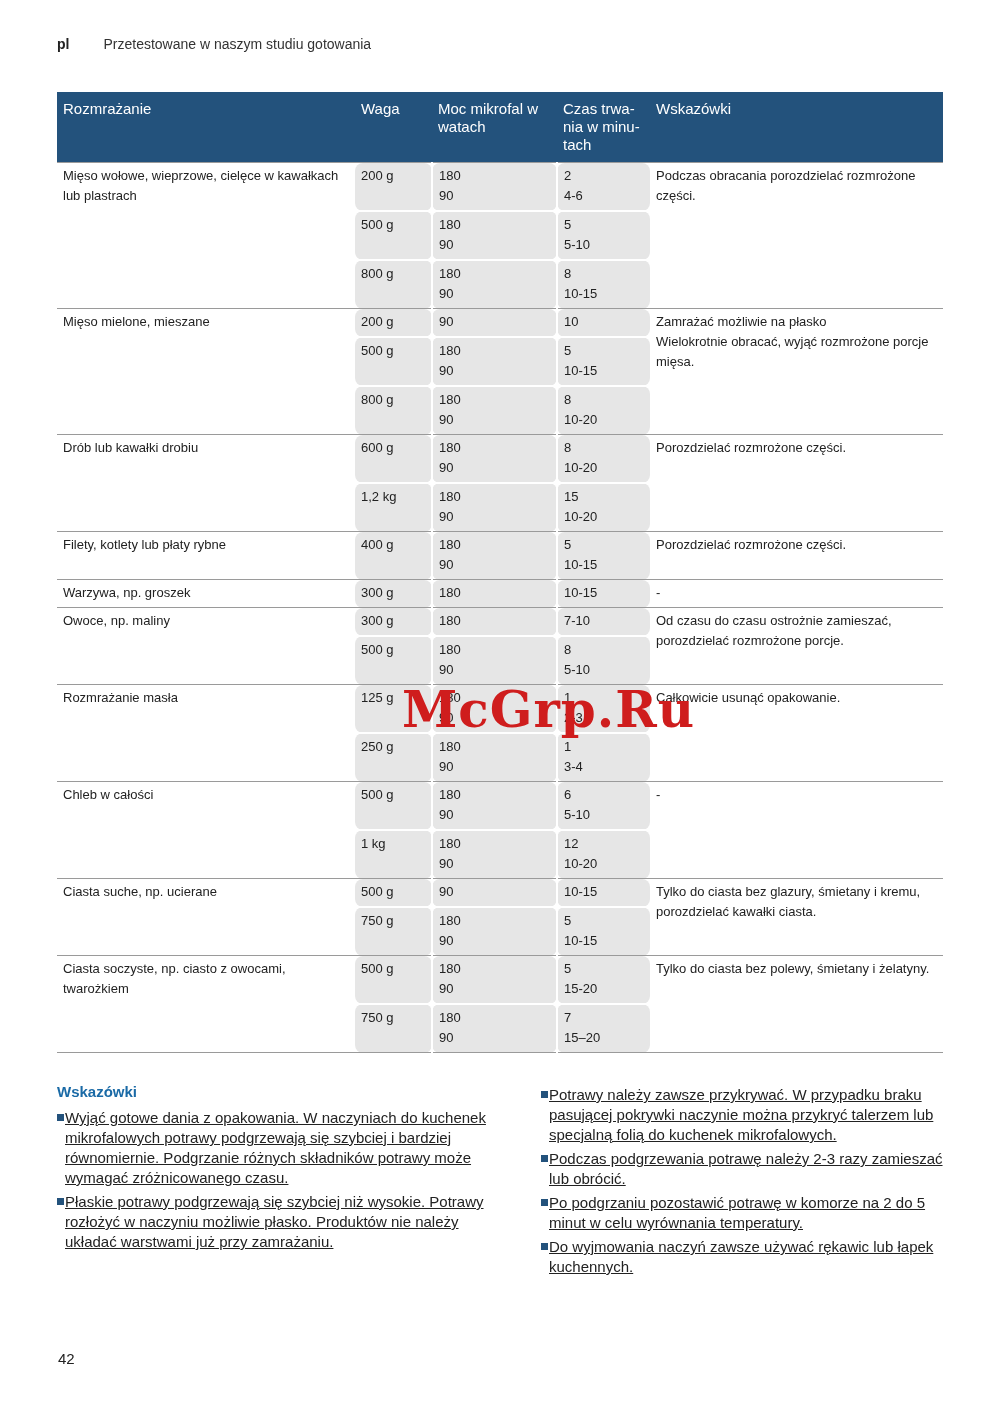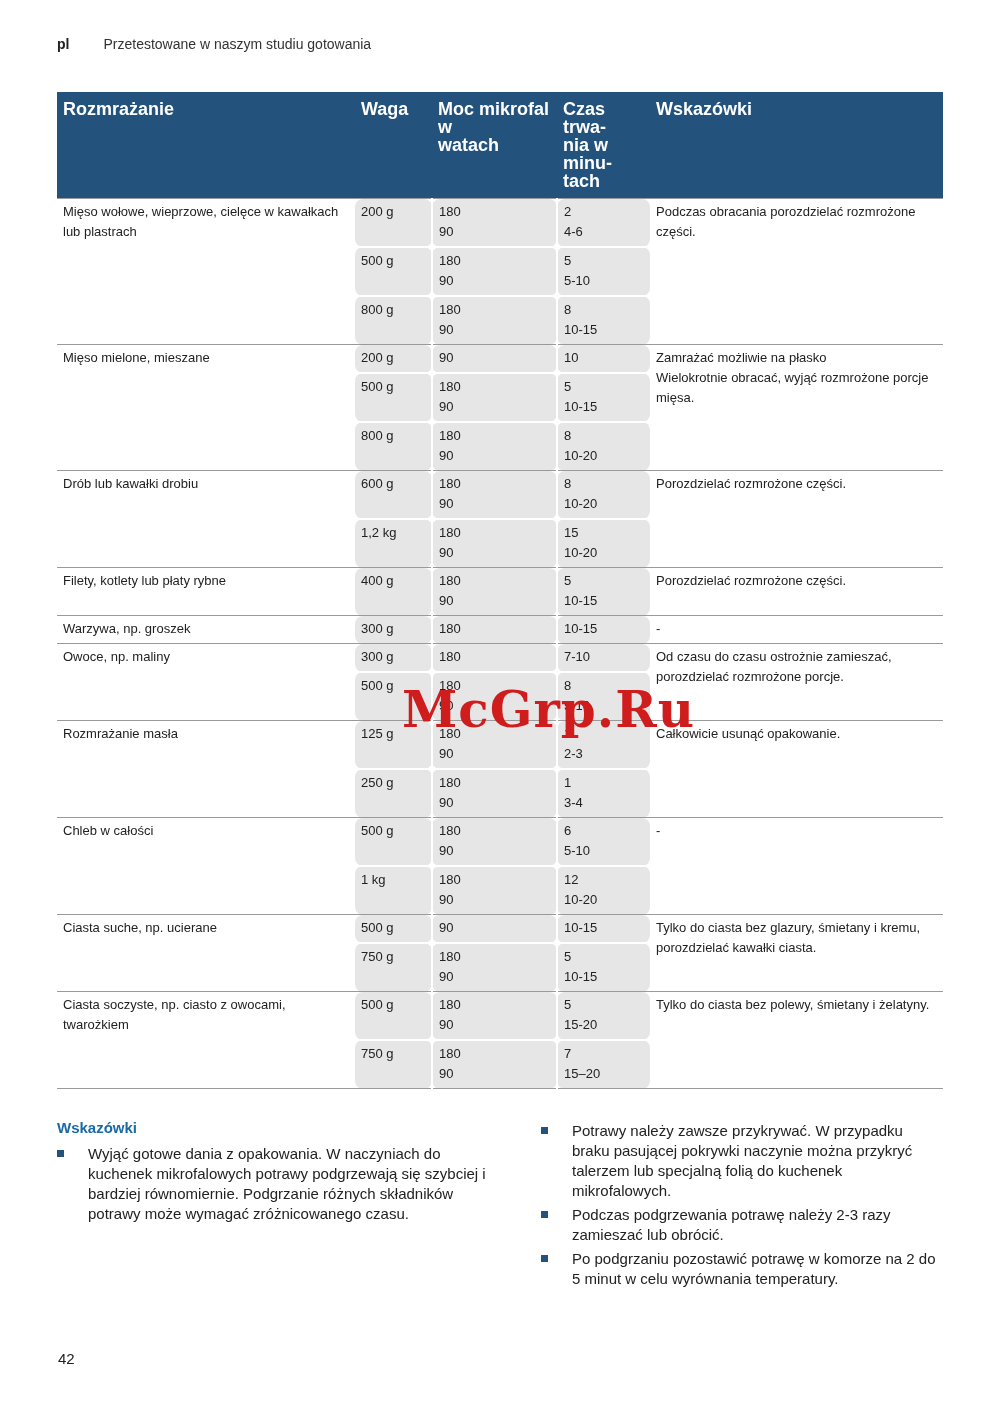--- a/index.html
+++ b/index.html
@@ -25,22 +25,22 @@
   table.defrost{
     border-collapse:collapse;table-layout:fixed;width:886px;margin-top:40px;
     font-size:13px;line-height:20px;border-bottom:1px solid var(--line);
   }
   table.defrost col.c-name{width:298px;}
   table.defrost col.c-waga{width:77px;}
   table.defrost col.c-moc{width:125px;}
   table.defrost col.c-czas{width:93px;}
   table.defrost col.c-hint{width:293px;}
   table.defrost thead th{
-    background:var(--thead-bg);color:#fff;font-weight:bold;text-align:left;
-    vertical-align:top;padding:8px 6px 8px 6px;font-size:18px;line-height:18px;
+    background:var(--thead-bg);color:#fff;font-weight:normal;text-align:left;
+    vertical-align:top;padding:8px 6px 8px 6px;font-size:15px;line-height:18px;
     white-space:pre-line;
   }
   table.defrost td{
     vertical-align:top;padding:3px 6px 4px 6px;white-space:pre-line;
   }
   td.col-gray{background:var(--cell-gray);border-radius:8px;}
   td.col-moc,td.col-czas{border-left:2px solid #fff;}
   tr.subrow td.col-gray{border-top:2px solid #fff;}
   tr.group-first td{border-top:1px solid var(--line);}
   td.col-hint{padding-left:7px;}
@@ -52,21 +52,21 @@
     color:var(--wm);letter-spacing:1px;
   }
 
   
   .section{display:flex;gap:48px;margin-top:30px;}
   .section .col-left{width:436px;flex:none;}
   .section .col-right{width:402px;flex:none;padding-top:2px;}
   .section-title{color:var(--accent);font-size:18px;font-weight:bold;margin:0 0 16px 0;}
   .section-subtitle{color:var(--accent);font-size:15px;font-weight:bold;margin:0 0 8px 0;}
   ul.bullets{list-style:none;margin:0;padding:0;font-size:15px;line-height:20px;}
-  ul.bullets li{display:flex;gap:24px;margin-bottom:4px;}
+  ul.bullets li{display:flex;gap:1px;margin-bottom:4px;text-decoration:underline;}
   .bullet-marker{flex:none;width:7px;height:7px;background:var(--thead-bg);margin-top:6px;}
   .bullet-text{flex:1;}
 
   .page-number{position:absolute;left:58px;top:1350px;font-size:15px;color:#222;}
 </style>
 </head>
 <body>
 
 <div class="page">
 
@@ -253,36 +253,44 @@
   </table>
 
   <div class="section">
     <div class="col-left">
       <h3 class="section-subtitle">Wskazówki</h3>
       <ul class="bullets">
           <li>
             <span class="bullet-marker"></span>
             <span class="bullet-text">Wyjąć gotowe dania z opakowania. W naczyniach do kuchenek mikrofalowych potrawy podgrzewają się szybciej i bardziej równomiernie. Podgrzanie różnych składników potrawy może wymagać zróżnicowanego czasu.</span>
           </li>
+          <li>
+            <span class="bullet-marker"></span>
+            <span class="bullet-text">Płaskie potrawy podgrzewają się szybciej niż wysokie. Potrawy rozłożyć w naczyniu możliwie płasko. Produktów nie należy układać warstwami już przy zamrażaniu.</span>
+          </li>
         </ul>
     </div>
     <div class="col-right">
       <ul class="bullets">
           <li>
             <span class="bullet-marker"></span>
             <span class="bullet-text">Potrawy należy zawsze przykrywać. W przypadku braku pasującej pokrywki naczynie można przykryć talerzem lub specjalną folią do kuchenek mikrofalowych.</span>
           </li>
           <li>
             <span class="bullet-marker"></span>
             <span class="bullet-text">Podczas podgrzewania potrawę należy 2-3 razy zamieszać lub obrócić.</span>
           </li>
           <li>
             <span class="bullet-marker"></span>
             <span class="bullet-text">Po podgrzaniu pozostawić potrawę w komorze na 2 do 5 minut w celu wyrównania temperatury.</span>
           </li>
+          <li>
+            <span class="bullet-marker"></span>
+            <span class="bullet-text">Do wyjmowania naczyń zawsze używać rękawic lub łapek kuchennych.</span>
+          </li>
         </ul>
     </div>
   </div>
 
 </div>
 
 <div class="watermark">McGrp.Ru</div>
 <div class="page-number">42</div>
 
 </body></html>

